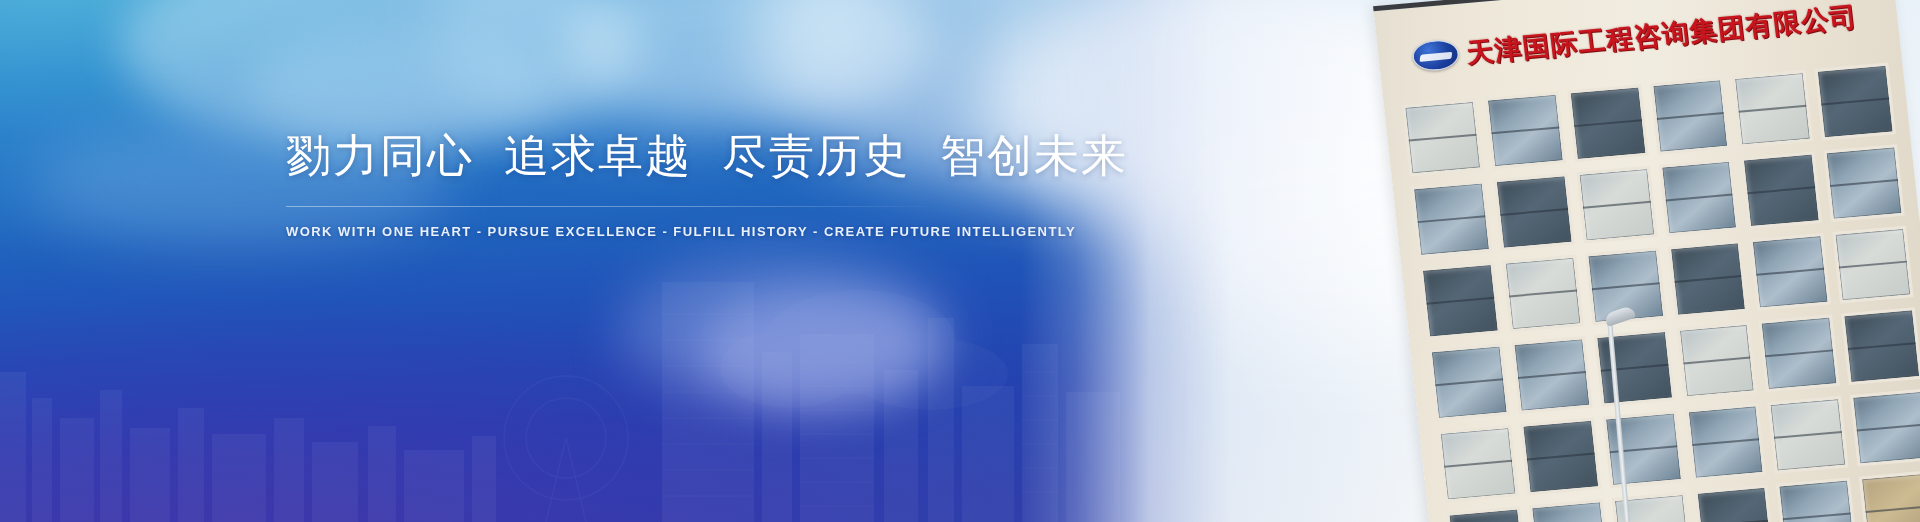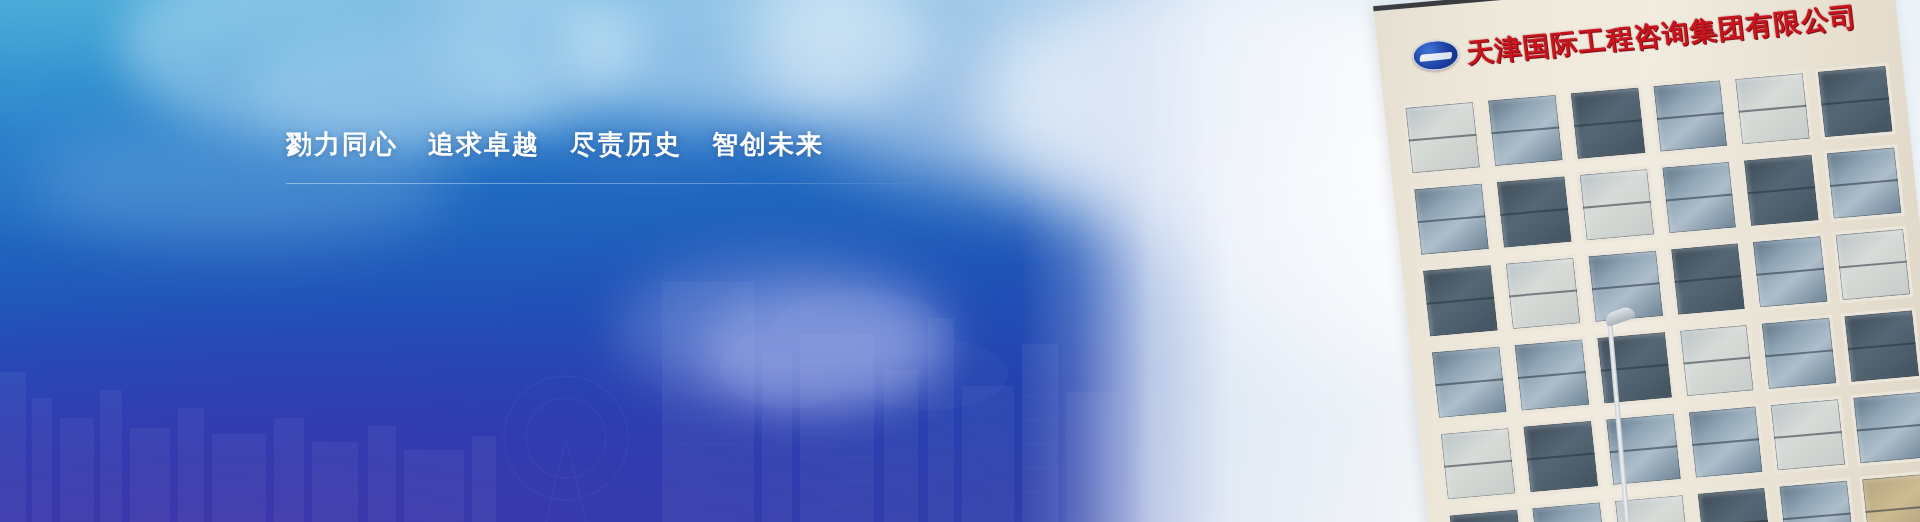--- a/index.html
+++ b/index.html
@@ -86,22 +86,22 @@
   
   .headline-block {
     position:absolute;
     left:286px; top:128px;
     width:660px;
     z-index:12;
   }
   .headline {
     color:#ffffff;
     font-family:"DejaVu Sans", sans-serif;
-    font-size:26px;
-    font-weight:bold;
+    font-size:45px;
+    font-weight:normal;
     letter-spacing:2px;
     line-height:1.25;
     white-space:nowrap;
     text-shadow:0 1px 6px rgba(10,30,90,0.30);
   }
   .headline .seg { display:inline-block; }
   .headline .gap { display:inline-block; width:30px; }
 
   .rule {
     margin-top:22px;
@@ -352,20 +352,21 @@
     </svg>
   </div>
   <div class="cloud c8"></div>
   <div class="cloud c9"></div>
 
   <div class="headline-block">
     <div class="headline">
       <span class="seg">勠力同心</span><span class="gap"></span><span class="seg">追求卓越</span><span class="gap"></span><span class="seg">尽责历史</span><span class="gap"></span><span class="seg">智创未来</span>
     </div>
     <div class="rule"></div>
+    <div class="subhead">WORK WITH ONE HEART - PURSUE EXCELLENCE - FULFILL HISTORY - CREATE FUTURE INTELLIGENTLY</div>
   </div>
 
   <div class="photo">
     <div class="photo-mask">
       <div class="photo-sky"></div>
       <div class="photo-blue"></div>
       <div class="photo-cloudA"></div>
       <div class="photo-cloudB"></div>
 
       <div class="annex">

